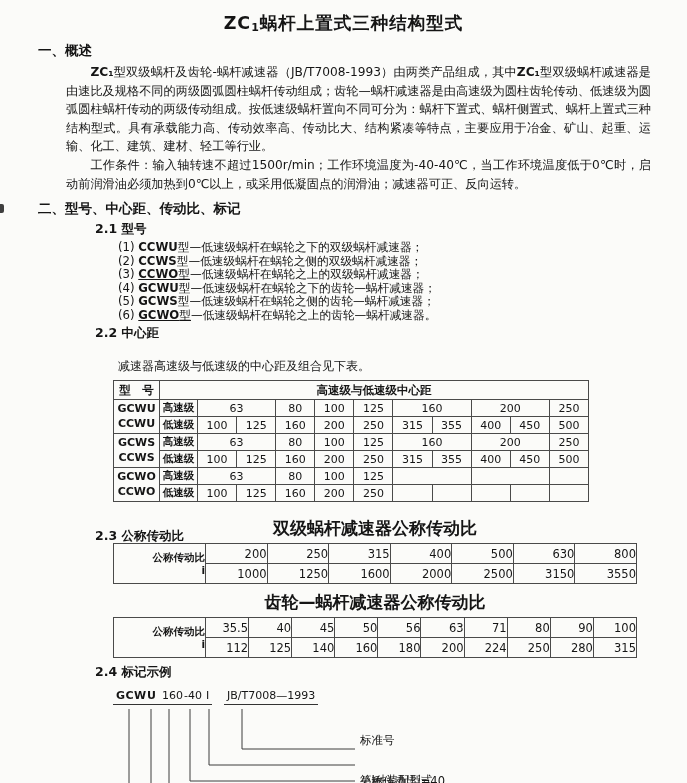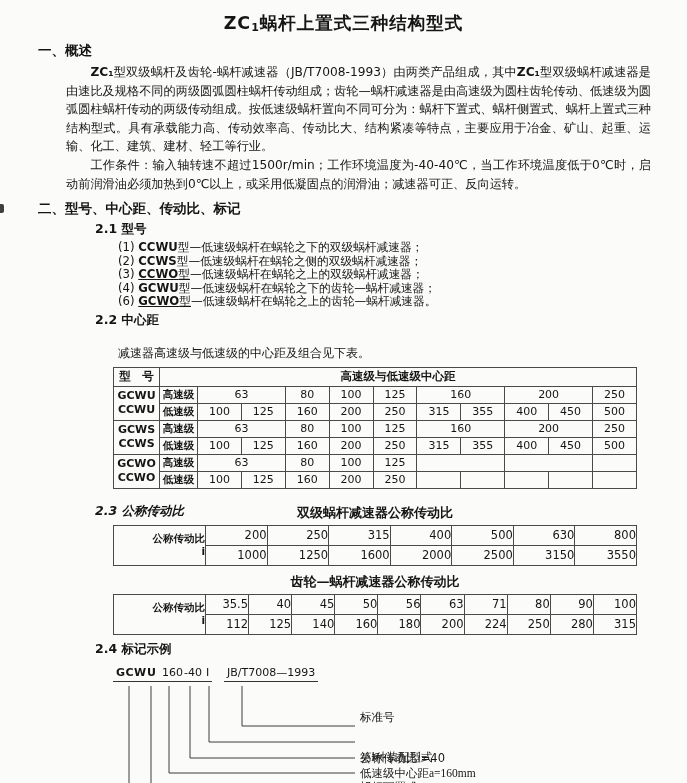--- a/index.html
+++ b/index.html
@@ -11,28 +11,28 @@
   .h1{font-size:13.5px;font-weight:bold;margin:7px 0 0 38px;}
   .para{margin:3px 36px 0 66px;font-size:12.2px;line-height:18.6px;text-align:justify;text-indent:2em;}
   .para2{margin-top:0;}
   .h2{font-size:12.5px;font-weight:bold;margin:3px 0 0 95px;}
   .model-list{margin:3px 0 0 118px;}
   .model-list .mitem{font-size:11.7px;line-height:13.5px;}
   .model-list .code{font-weight:bold;}
   .model-list .u{text-decoration:underline;}
   .note{margin:16px 0 0 118px;font-size:12px;}
   table{border-collapse:collapse;table-layout:fixed;}
-  .t-center{margin:5px 0 0 113px;width:524px;}
+  .t-center{margin:5px 0 0 113px;width:476px;}
   .t-center th,.t-center td{border:1px solid #4a4a4a;text-align:center;padding:0;height:16px;font-size:11px;overflow:hidden;}
   .t-center th{font-weight:bold;height:18px;font-size:11.5px;}
   .t-center .model{font-weight:bold;font-size:11px;line-height:1.3;}
   .t-center .lvl{font-weight:bold;font-size:10.5px;}
   .ratio-block{position:relative;margin-top:8px;}
-  .ratio-block .h2{position:absolute;left:95px;top:2px;margin:0;font-style:italic;}
-  .t-title{margin:12px 0 0 113px;width:524px;text-align:center;font-weight:bold;font-size:13px;padding-top:3px;}
+  .ratio-block .h2{position:absolute;left:95px;top:14px;margin:0;}
+  .t-title{margin:12px 0 0 113px;width:524px;text-align:center;font-weight:bold;font-size:17px;padding-top:3px;}
   .t-ratio{margin:3px 0 0 113px;width:524px;}
   .t-ratio td{border:1px solid #4a4a4a;text-align:right;height:19px;font-size:11.5px;padding:0;overflow:hidden;}
   .t-ratio .rhead{font-weight:bold;font-size:10.5px;line-height:1.25;}
   .mark-block{margin-top:6px;}
   .code-line{position:relative;height:20px;margin-top:8px;font-size:11px;}
   .code-line span{position:absolute;top:0;border-bottom:1.5px solid #333;padding:0 3px 2px;}
   .cp0{left:113px;font-weight:bold;letter-spacing:0.5px;}
   .cp1{left:144px;font-weight:bold;}
   .cp2{left:159px;}
   .cp3{left:181px;}
@@ -60,20 +60,21 @@
 
   <div class="h1">二、型号、中心距、传动比、标记</div>
 
   <div class="h2">2.1 型号</div>
 
   <div class="model-list">
     <div class="mitem"><span>(1) </span><span class="code">CCWU</span><span>型</span><span>—低速级蜗杆在蜗轮之下的双级蜗杆减速器；</span></div>
     <div class="mitem"><span>(2) </span><span class="code">CCWS</span><span>型</span><span>—低速级蜗杆在蜗轮之侧的双级蜗杆减速器；</span></div>
     <div class="mitem"><span>(3) </span><span class="u"><span class="code">CCWO</span><span>型</span></span><span>—低速级蜗杆在蜗轮之上的双级蜗杆减速器；</span></div>
     <div class="mitem"><span>(4) </span><span class="code">GCWU</span><span>型</span><span>—低速级蜗杆在蜗轮之下的齿轮—蜗杆减速器；</span></div>
+    <div class="mitem"><span>(5) </span><span class="code">GCWS</span><span>型</span><span>—低速级蜗杆在蜗轮之侧的齿轮—蜗杆减速器；</span></div>
     <div class="mitem"><span>(6) </span><span class="u"><span class="code">GCWO</span><span>型</span></span><span>—低速级蜗杆在蜗轮之上的齿轮—蜗杆减速器。</span></div>
   </div>
 
   <div class="h2">2.2 中心距</div>
   <div class="note">减速器高速级与低速级的中心距及组合见下表。</div>
 
   <table class="t-center">
     <colgroup>
         <col style="width:46px">
         <col style="width:38px">

